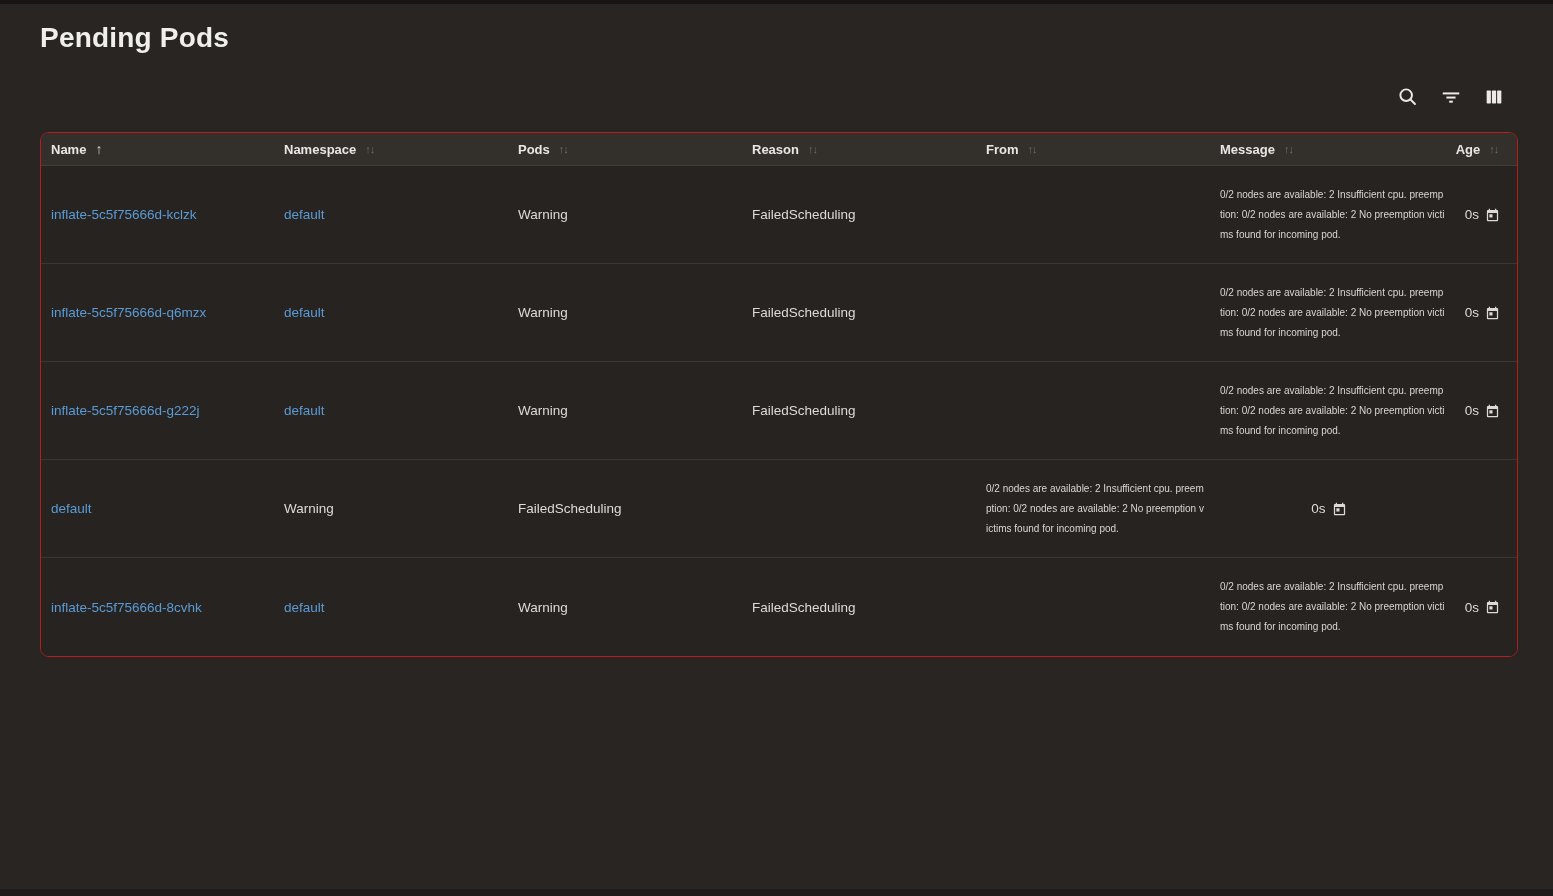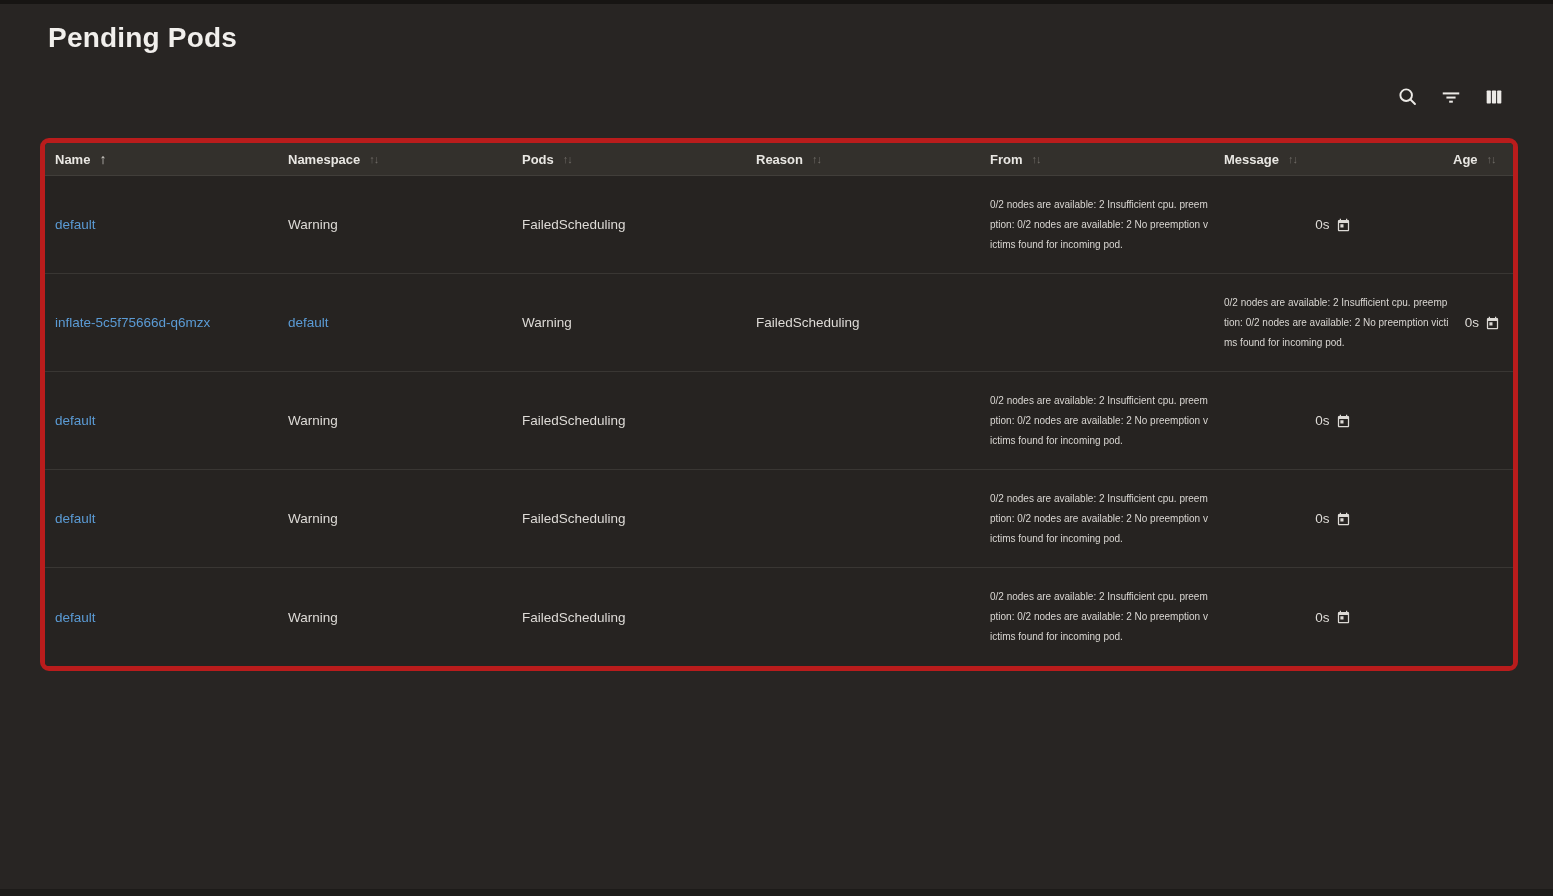--- a/index.html
+++ b/index.html
@@ -23,42 +23,41 @@
   }
 
   .content { padding: 0 35px 0 40px; }
 
   .page-title {
     margin-top: 22px;
     font-size: 28px;
     font-weight: 700;
     letter-spacing: 0.2px;
     color: #f1efec;
-    margin-left: 8px;
   }
 
   .toolbar {
     margin-top: 31px;
     display: flex;
     justify-content: flex-end;
     align-items: center;
     gap: 19px;
     padding-right: 12px;
     height: 24px;
   }
   .icon-btn {
     width: 24px; height: 24px;
     display: flex; align-items: center; justify-content: center;
     cursor: pointer;
   }
   .icon-btn svg { display: block; }
 
   .table-card {
-    margin-top: 29px;
-    border: 5px solid #b91c1c;
+    margin-top: 23px;
+    border: 1px solid #b91c1c;
     border-radius: 9px;
     overflow: hidden;
     background: #262321;
   }
 
   .grid-row {
     display: grid;
     grid-template-columns: 233px 234px 234px 234px 234px 239px 1fr;
   }
 
@@ -70,21 +69,21 @@
   .th {
     display: flex;
     align-items: center;
     padding-left: 10px;
     font-size: 13px;
     font-weight: 700;
     color: #e9e7e3;
     cursor: pointer;
     white-space: nowrap;
   }
-  .th.age-col { justify-content: flex-start; padding-right: 12px; padding-left: 0; }
+  .th.age-col { justify-content: center; padding-right: 12px; padding-left: 0; }
 
   .sort-active {
     margin-left: 9px;
     font-size: 14px;
     color: #d3d0cb;
     line-height: 1;
   }
   .sort-idle {
     margin-left: 9px;
     font-size: 11px;
@@ -189,20 +188,23 @@
           <span class="sort-idle">↑↓</span>
         </div>
         <div class="th age-col">
           <span>Age</span>
           <span class="sort-idle">↑↓</span>
         </div>
       </div>
 
       <div class="grid-row trow">
         <div class="td">
+            <a>inflate-5c5f75666d-kclzk</a>
+          </div>
+        <div class="td">
             <a>default</a>
           </div>
         <div class="td">Warning</div>
         <div class="td">FailedScheduling</div>
         <div class="td"></div>
         <div class="td message-col">0/2 nodes are available: 2 Insufficient cpu. preemption: 0/2 nodes are available: 2 No preemption victims found for incoming pod.</div>
         <div class="td age-col">
           <span>0s</span>
           <svg width="15" height="15" viewBox="0 0 24 24">
             <path fill="#dddad6" d="M19 3h-1V1h-2v2H8V1H6v2H5c-1.11 0-1.99.9-1.99 2L3 19c0 1.1.89 2 2 2h14c1.1 0 2-.9 2-2V5c0-1.1-.9-2-2-2zm0 16H5V8h14v11zM7 10h5v5H7z"></path>
@@ -224,51 +226,57 @@
         <div class="td age-col">
           <span>0s</span>
           <svg width="15" height="15" viewBox="0 0 24 24">
             <path fill="#dddad6" d="M19 3h-1V1h-2v2H8V1H6v2H5c-1.11 0-1.99.9-1.99 2L3 19c0 1.1.89 2 2 2h14c1.1 0 2-.9 2-2V5c0-1.1-.9-2-2-2zm0 16H5V8h14v11zM7 10h5v5H7z"></path>
           </svg>
         </div>
       </div>
 
       <div class="grid-row trow">
         <div class="td">
-            <a>default</a>
-          </div>
-        <div class="td">Warning</div>
-        <div class="td">FailedScheduling</div>
-        <div class="td"></div>
-        <div class="td message-col">0/2 nodes are available: 2 Insufficient cpu. preemption: 0/2 nodes are available: 2 No preemption victims found for incoming pod.</div>
-        <div class="td age-col">
-          <span>0s</span>
-          <svg width="15" height="15" viewBox="0 0 24 24">
-            <path fill="#dddad6" d="M19 3h-1V1h-2v2H8V1H6v2H5c-1.11 0-1.99.9-1.99 2L3 19c0 1.1.89 2 2 2h14c1.1 0 2-.9 2-2V5c0-1.1-.9-2-2-2zm0 16H5V8h14v11zM7 10h5v5H7z"></path>
-          </svg>
-        </div>
-      </div>
-
-      <div class="grid-row trow">
-        <div class="td">
-            <a>default</a>
-          </div>
-        <div class="td">Warning</div>
-        <div class="td">FailedScheduling</div>
-        <div class="td"></div>
-        <div class="td message-col">0/2 nodes are available: 2 Insufficient cpu. preemption: 0/2 nodes are available: 2 No preemption victims found for incoming pod.</div>
-        <div class="td age-col">
-          <span>0s</span>
-          <svg width="15" height="15" viewBox="0 0 24 24">
-            <path fill="#dddad6" d="M19 3h-1V1h-2v2H8V1H6v2H5c-1.11 0-1.99.9-1.99 2L3 19c0 1.1.89 2 2 2h14c1.1 0 2-.9 2-2V5c0-1.1-.9-2-2-2zm0 16H5V8h14v11zM7 10h5v5H7z"></path>
-          </svg>
-        </div>
-      </div>
-
-      <div class="grid-row trow">
+            <a>inflate-5c5f75666d-g222j</a>
+          </div>
+        <div class="td">
+            <a>default</a>
+          </div>
+        <div class="td">Warning</div>
+        <div class="td">FailedScheduling</div>
+        <div class="td"></div>
+        <div class="td message-col">0/2 nodes are available: 2 Insufficient cpu. preemption: 0/2 nodes are available: 2 No preemption victims found for incoming pod.</div>
+        <div class="td age-col">
+          <span>0s</span>
+          <svg width="15" height="15" viewBox="0 0 24 24">
+            <path fill="#dddad6" d="M19 3h-1V1h-2v2H8V1H6v2H5c-1.11 0-1.99.9-1.99 2L3 19c0 1.1.89 2 2 2h14c1.1 0 2-.9 2-2V5c0-1.1-.9-2-2-2zm0 16H5V8h14v11zM7 10h5v5H7z"></path>
+          </svg>
+        </div>
+      </div>
+
+      <div class="grid-row trow">
+        <div class="td">
+            <a>default</a>
+          </div>
+        <div class="td">Warning</div>
+        <div class="td">FailedScheduling</div>
+        <div class="td"></div>
+        <div class="td message-col">0/2 nodes are available: 2 Insufficient cpu. preemption: 0/2 nodes are available: 2 No preemption victims found for incoming pod.</div>
+        <div class="td age-col">
+          <span>0s</span>
+          <svg width="15" height="15" viewBox="0 0 24 24">
+            <path fill="#dddad6" d="M19 3h-1V1h-2v2H8V1H6v2H5c-1.11 0-1.99.9-1.99 2L3 19c0 1.1.89 2 2 2h14c1.1 0 2-.9 2-2V5c0-1.1-.9-2-2-2zm0 16H5V8h14v11zM7 10h5v5H7z"></path>
+          </svg>
+        </div>
+      </div>
+
+      <div class="grid-row trow">
+        <div class="td">
+            <a>inflate-5c5f75666d-8cvhk</a>
+          </div>
         <div class="td">
             <a>default</a>
           </div>
         <div class="td">Warning</div>
         <div class="td">FailedScheduling</div>
         <div class="td"></div>
         <div class="td message-col">0/2 nodes are available: 2 Insufficient cpu. preemption: 0/2 nodes are available: 2 No preemption victims found for incoming pod.</div>
         <div class="td age-col">
           <span>0s</span>
           <svg width="15" height="15" viewBox="0 0 24 24">

